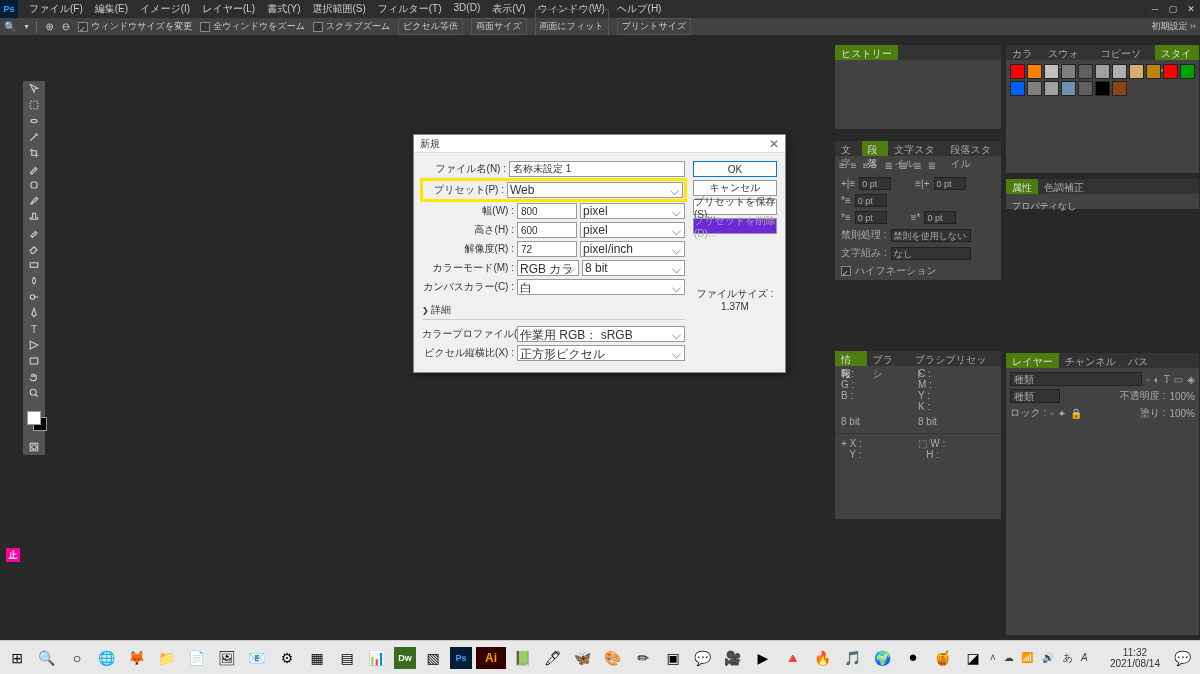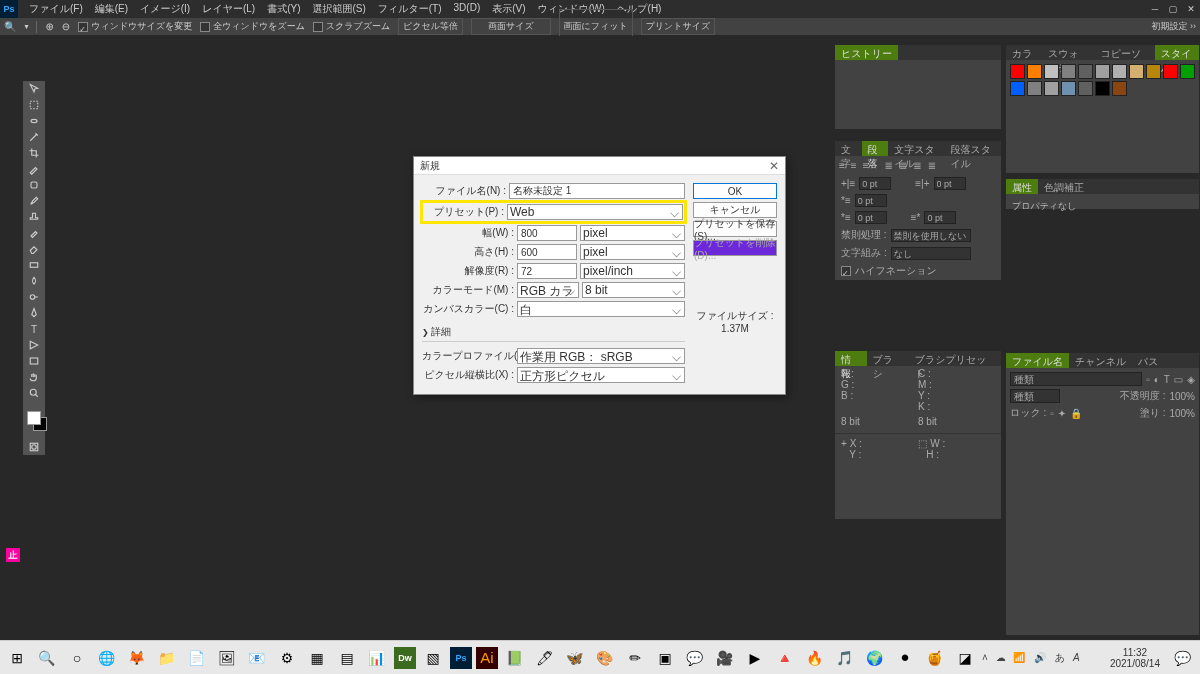--- a/index.html
+++ b/index.html
@@ -33,21 +33,21 @@
 .swatch-grid{display:flex;flex-wrap:wrap;gap:2px;padding:4px}
 .swatch{width:15px;height:15px;border:1px solid #222}
 .panel-body{padding:6px;color:#bbb;font-size:9px}
 .history-panel{position:absolute;right:198px;top:44px;width:168px;height:86px;background:#424242;border:1px solid #282828}
 .para-panel{position:absolute;right:198px;top:140px;width:168px;background:#424242;border:1px solid #282828}
 .para-row{display:flex;gap:4px;padding:2px 6px;color:#aaa;align-items:center;font-size:9px}
 .para-input{width:32px;height:13px;background:#333;border:1px solid #222;color:#aaa;font-size:9px;padding:0 2px}
 .info-panel{position:absolute;right:198px;top:350px;width:168px;height:170px;background:#424242;border:1px solid #282828}
 .info-row{display:flex;padding:2px 6px;color:#aaa;font-size:9px}
 .info-col{flex:1}
-.dialog{position:absolute;left:413px;top:156px;width:373px;background:#f0f0f0;border:1px solid #888;box-shadow:2px 2px 8px rgba(0,0,0,0.4)}
+.dialog{position:absolute;left:413px;top:134px;width:373px;background:#f0f0f0;border:1px solid #888;box-shadow:2px 2px 8px rgba(0,0,0,0.4)}
 .dlg-title{height:18px;background:#fff;border-bottom:1px solid #ddd;display:flex;align-items:center;padding:0 6px;font-size:11px;color:#333}
 .dlg-close{margin-left:auto;font-size:12px;color:#666}
 .dlg-body{padding:8px;display:flex;gap:8px}
 .dlg-left{flex:1}
 .dlg-right{width:84px;display:flex;flex-direction:column;gap:3px}
 .dlg-btn{height:16px;border:1px solid #999;background:#fdfdfd;font-size:10px;display:flex;align-items:center;justify-content:center;color:#333}
 .dlg-btn.primary{border:1px solid #0078d7}
 .dlg-btn.disabled{color:#aaa;background:#6d28d9}
 .form-row{display:flex;align-items:center;margin-bottom:3px;gap:3px}
 .form-label{text-align:right;font-size:10px;color:#333;white-space:nowrap}
@@ -105,21 +105,21 @@
     </div>
   <div class="checkbox-ui">
       <div class="cb"></div>
       <span class="optlabel">全ウィンドウをズーム</span>
     </div>
   <div class="checkbox-ui">
       <div class="cb"></div>
       <span class="optlabel">スクラブズーム</span>
     </div>
   <span class="optlabel" style="border:1px solid #555;padding:1px 4px">ピクセル等倍</span>
-  <span class="optlabel" style="border:1px solid #555;padding:1px 16px">画面サイズ</span>
+  <span class="optlabel" style="border:1px solid #555;padding:1px 4px">画面サイズ</span>
   <span class="optlabel" style="border:1px solid #555;padding:10px 4px">画面にフィット</span>
   <span class="optlabel" style="border:1px solid #555;padding:1px 4px">プリントサイズ</span>
   <span class="optright">初期設定 ››</span>
 </div>
 
 <div class="mainarea"></div>
 
 <div class="toolbar">
   <div class="tool">
       <svg viewBox="0 0 16 16">
@@ -346,21 +346,21 @@
   </div>
   <div class="panel-group" style="height:32px">
     <div class="panel-tabs">
       <div class="ptab active">属性</div>
       <div class="ptab">色調補正</div>
     </div>
     <div class="panel-body">プロパティなし</div>
   </div>
   <div class="panel-group" style="position:absolute;top:308px;left:0;right:0;bottom:0">
     <div class="panel-tabs">
-      <div class="ptab active">ファイル名</div>
+      <div class="ptab active">レイヤー</div>
       <div class="ptab">チャンネル</div>
       <div class="ptab">パス</div>
     </div>
     <div class="layer-controls">
       <div class="layer-row">
           <div class="layer-sel">種類</div>
           <span>▫</span>
           <span>◐</span>
           <span>T</span>
           <span>▭</span>
@@ -455,21 +455,21 @@
   <div class="tb-icon">📄</div>
   <div class="tb-icon">🖼</div>
   <div class="tb-icon">📧</div>
   <div class="tb-icon">⚙</div>
   <div class="tb-icon">▦</div>
   <div class="tb-icon">▤</div>
   <div class="tb-icon">📊</div>
   <div class="tb-icon" style="background:#3a6b1e;color:#fff;width:22px;height:22px;font-size:9px;font-weight:bold">Dw</div>
   <div class="tb-icon">▧</div>
   <div class="tb-icon" style="background:#001e36;color:#31a8ff;width:22px;height:22px;font-size:9px;font-weight:bold">Ps</div>
-  <div class="tb-icon" style="background:#330000;color:#ff9a00;width:22px;height:22px;font-size:15px;font-weight:normal">Ai</div>
+  <div class="tb-icon" style="background:#330000;color:#ff9a00;width:30px;height:22px;font-size:12px;font-weight:bold">Ai</div>
   <div class="tb-icon">📗</div>
   <div class="tb-icon">🖊</div>
   <div class="tb-icon">🦋</div>
   <div class="tb-icon">🎨</div>
   <div class="tb-icon">✏</div>
   <div class="tb-icon">▣</div>
   <div class="tb-icon">💬</div>
   <div class="tb-icon">🎥</div>
   <div class="tb-icon">▶</div>
   <div class="tb-icon">🔺</div>

